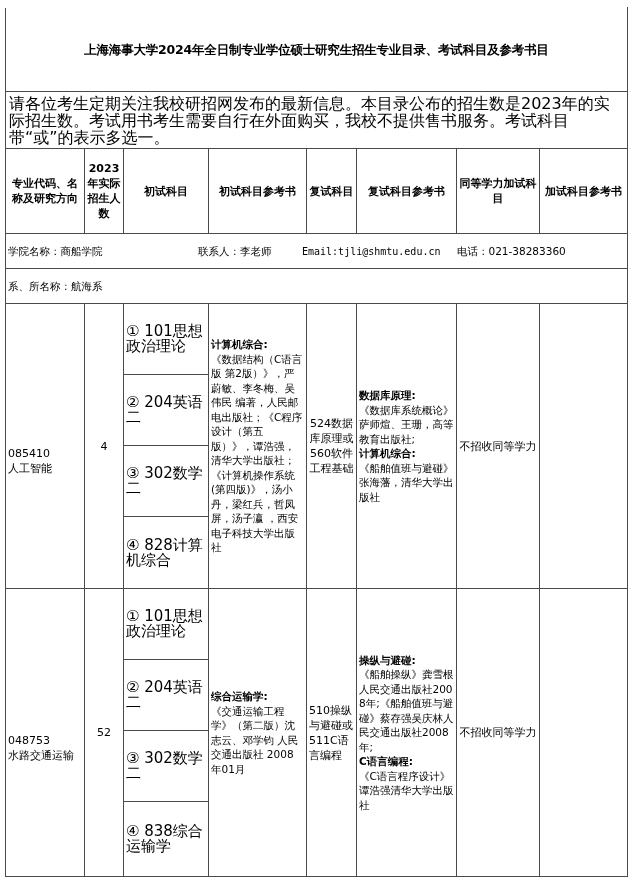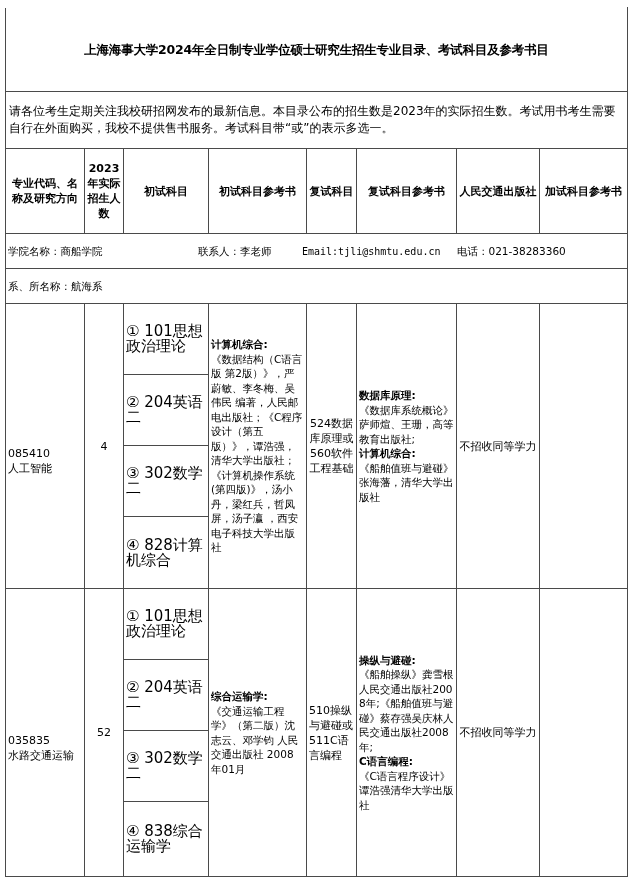--- a/index.html
+++ b/index.html
@@ -2,21 +2,21 @@
 <html><head>
 <meta charset="utf-8">
 <style>
   html, body { margin: 0; padding: 0; background: #ffffff; }
   body { width: 633px; height: 883px; position: relative; overflow: hidden;
          font-family: "DejaVu Sans", "Liberation Sans", sans-serif; color: #000; }
   .sheet { position: absolute; left: 5px; top: 7px; width: 622px; }
   table { border-collapse: collapse; table-layout: fixed; width: 622px; }
   td { border: 1px solid #4a4a4a; padding: 0 2px; font-size: 11px; line-height: 15px; vertical-align: middle; word-break: break-all; }
   .title-cell { height: 83px; text-align: center; font-weight: bold; font-size: 12.5px; letter-spacing: -0.2px; border-top-color: #fff; }
-  .notice-cell { height: 56px; font-size: 12px; line-height: 17px; padding: 0 3px; margin-left: 19px; }
+  .notice-cell { height: 56px; font-size: 16px; line-height: 17px; padding: 0 3px; margin-left: 19px; }
   .hdr td { height: 84px; font-weight: bold; text-align: center; font-size: 11px; line-height: 15px; }
   .hdr td.left { text-align: center; }
   .info td { height: 34px; font-size: 10.5px; }
   .info .sp { display: inline-block; }
   .mono { font-family: "DejaVu Sans Mono", "Liberation Mono", monospace; font-size: 10px; }
   .sub td.subj { height: 70px; font-size: 15px; }
   .center { text-align: center; margin-top: 36px; }
   .small { font-size: 10.5px; line-height: 14.5px; }
   .b { font-weight: bold; }
   .ref-line { display: block; }
@@ -45,21 +45,21 @@
     <td colspan="8" class="notice-cell">请各位考生定期关注我校研招网发布的最新信息。本目录公布的招生数是2023年的实际招生数。考试用书考生需要自行在外面购买，我校不提供售书服务。考试科目带“或”的表示多选一。</td>
   </tr>
 
   <tr class="hdr">
     <td class="left">专业代码、名称及研究方向</td>
     <td>2023年实际招生人数</td>
     <td><span>初试科目</span></td>
     <td>初试科目参考书</td>
     <td>复试科目</td>
     <td>复试科目参考书</td>
-    <td>人民交通出版社</td>
+    <td>同等学力加试科目</td>
     <td>加试科目参考书</td>
   </tr>
 
   <tr class="info">
     <td colspan="8">
       <span class="sp" style="width:190px">学院名称：商船学院</span><span class="sp" style="width:104px">联系人：李老师</span><span class="sp mono" style="width:155px">Email:tjli@shmtu.edu.cn</span><span class="sp">电话：021-38283360</span>
     </td>
   </tr>
   <tr class="info">
     <td colspan="8">系、所名称：航海系</td>
@@ -91,21 +91,21 @@
         </tr>
   <tr class="sub">
           <td class="subj">③ 302数学二</td>
         </tr>
   <tr class="sub">
           <td class="subj" style="height:71px">④ 828计算机综合</td>
         </tr>
 
   <tr class="sub">
     <td rowspan="4" style="vertical-align:middle;padding-top:30px">
-      <span class="ref-line">035835</span>
+      <span class="ref-line">048753</span>
       <span class="ref-line">水路交通运输</span>
     </td>
     <td rowspan="4" class="center">52</td>
     <td class="subj">① 101思想政治理论</td>
     <td rowspan="4" class="small">
       <span class="ref-line b">综合运输学:</span>
       <span>《交通运输工程学》（第二版）沈志云、邓学钧 人民交通出版社 2008年01月</span>
     </td>
     <td rowspan="4">510操纵与避碰或511C语言编程</td>
     <td rowspan="4" class="small">

